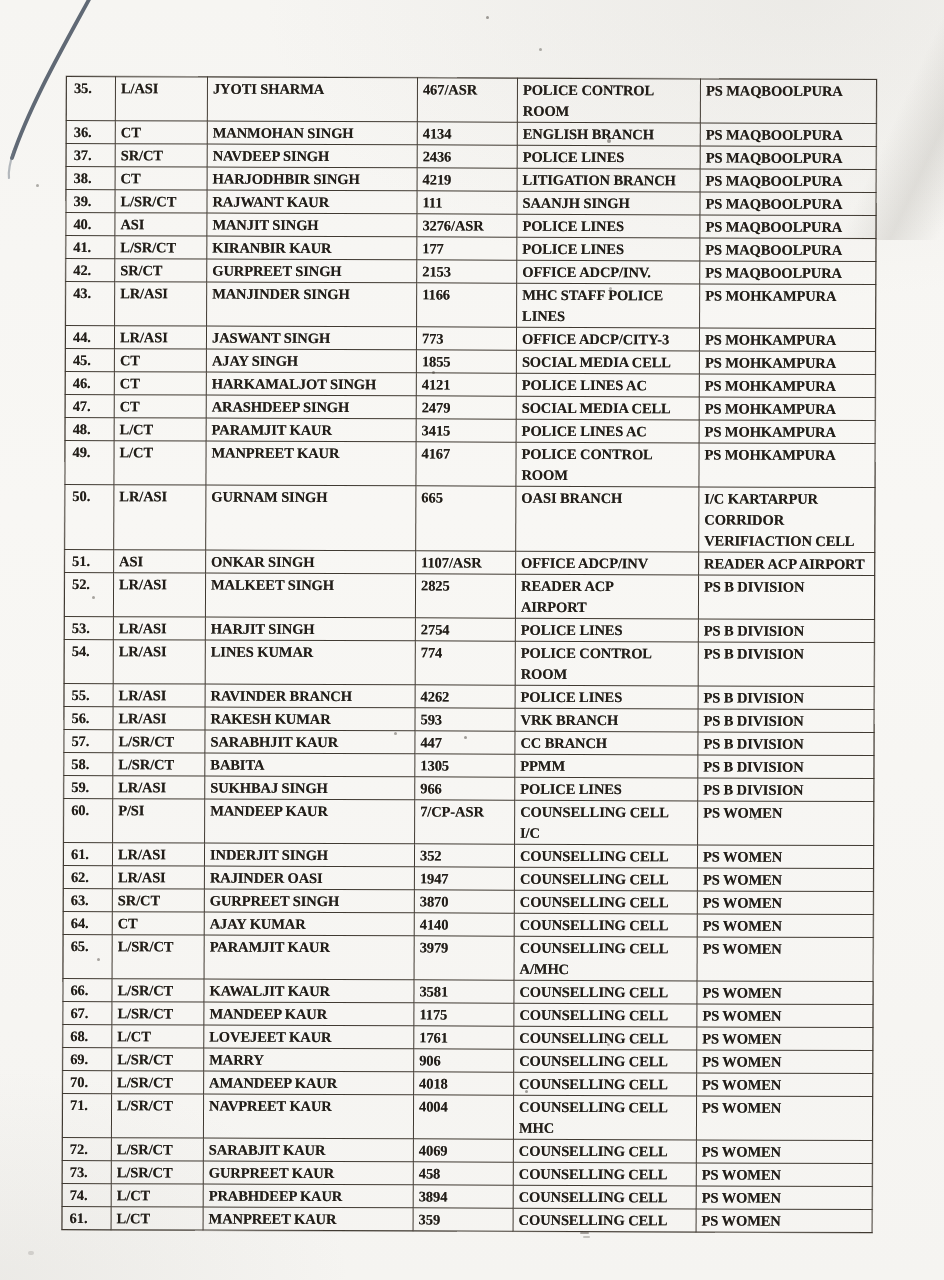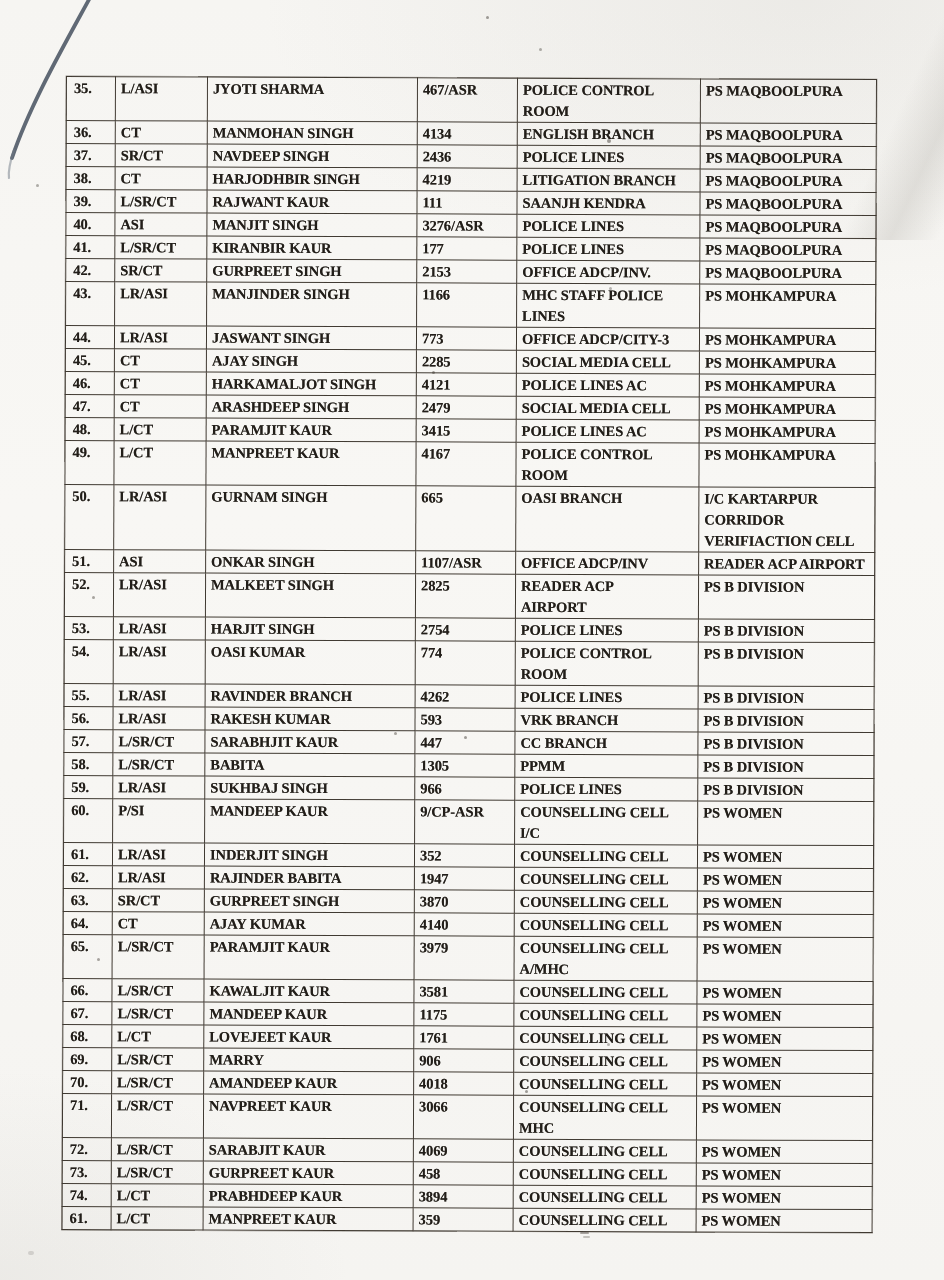--- a/index.html
+++ b/index.html
@@ -120,21 +120,21 @@
           <td class="c-name">HARJODHBIR SINGH</td>
           <td class="c-no">4219</td>
           <td class="c-post">LITIGATION BRANCH</td>
           <td class="c-ps">PS MAQBOOLPURA</td>
         </tr>
         <tr>
           <td class="c-sr">39.</td>
           <td class="c-rank">L/SR/CT</td>
           <td class="c-name">RAJWANT KAUR</td>
           <td class="c-no">111</td>
-          <td class="c-post">SAANJH KENDRA</td>
+          <td class="c-post">SAANJH SINGH</td>
           <td class="c-ps">PS MAQBOOLPURA</td>
         </tr>
         <tr>
           <td class="c-sr">40.</td>
           <td class="c-rank">ASI</td>
           <td class="c-name">MANJIT SINGH</td>
           <td class="c-no">3276/ASR</td>
           <td class="c-post">POLICE LINES</td>
           <td class="c-ps">PS MAQBOOLPURA</td>
         </tr>
@@ -168,21 +168,21 @@
           <td class="c-rank">LR/ASI</td>
           <td class="c-name">JASWANT SINGH</td>
           <td class="c-no">773</td>
           <td class="c-post">OFFICE ADCP/CITY-3</td>
           <td class="c-ps">PS MOHKAMPURA</td>
         </tr>
         <tr>
           <td class="c-sr">45.</td>
           <td class="c-rank">CT</td>
           <td class="c-name">AJAY SINGH</td>
-          <td class="c-no">2285</td>
+          <td class="c-no">1855</td>
           <td class="c-post">SOCIAL MEDIA CELL</td>
           <td class="c-ps">PS MOHKAMPURA</td>
         </tr>
         <tr>
           <td class="c-sr">46.</td>
           <td class="c-rank">CT</td>
           <td class="c-name">HARKAMALJOT SINGH</td>
           <td class="c-no">4121</td>
           <td class="c-post">POLICE LINES AC</td>
           <td class="c-ps">PS MOHKAMPURA</td>
@@ -243,21 +243,21 @@
           <td class="c-sr">53.</td>
           <td class="c-rank">LR/ASI</td>
           <td class="c-name">HARJIT SINGH</td>
           <td class="c-no">2754</td>
           <td class="c-post">POLICE LINES</td>
           <td class="c-ps">PS B DIVISION</td>
         </tr>
         <tr>
           <td class="c-sr">54.</td>
           <td class="c-rank">LR/ASI</td>
-          <td class="c-name">OASI KUMAR</td>
+          <td class="c-name">LINES KUMAR</td>
           <td class="c-no">774</td>
           <td class="c-post">POLICE CONTROL
 ROOM</td>
           <td class="c-ps">PS B DIVISION</td>
         </tr>
         <tr>
           <td class="c-sr">55.</td>
           <td class="c-rank">LR/ASI</td>
           <td class="c-name">RAVINDER BRANCH</td>
           <td class="c-no">4262</td>
@@ -293,37 +293,37 @@
           <td class="c-rank">LR/ASI</td>
           <td class="c-name">SUKHBAJ SINGH</td>
           <td class="c-no">966</td>
           <td class="c-post">POLICE LINES</td>
           <td class="c-ps">PS B DIVISION</td>
         </tr>
         <tr>
           <td class="c-sr">60.</td>
           <td class="c-rank">P/SI</td>
           <td class="c-name">MANDEEP KAUR</td>
-          <td class="c-no">9/CP-ASR</td>
+          <td class="c-no">7/CP-ASR</td>
           <td class="c-post">COUNSELLING CELL
 I/C</td>
           <td class="c-ps">PS WOMEN</td>
         </tr>
         <tr>
           <td class="c-sr">61.</td>
           <td class="c-rank">LR/ASI</td>
           <td class="c-name">INDERJIT SINGH</td>
           <td class="c-no">352</td>
           <td class="c-post">COUNSELLING CELL</td>
           <td class="c-ps">PS WOMEN</td>
         </tr>
         <tr>
           <td class="c-sr">62.</td>
           <td class="c-rank">LR/ASI</td>
-          <td class="c-name">RAJINDER BABITA</td>
+          <td class="c-name">RAJINDER OASI</td>
           <td class="c-no">1947</td>
           <td class="c-post">COUNSELLING CELL</td>
           <td class="c-ps">PS WOMEN</td>
         </tr>
         <tr>
           <td class="c-sr">63.</td>
           <td class="c-rank">SR/CT</td>
           <td class="c-name">GURPREET SINGH</td>
           <td class="c-no">3870</td>
           <td class="c-post">COUNSELLING CELL</td>
@@ -383,21 +383,21 @@
           <td class="c-rank">L/SR/CT</td>
           <td class="c-name">AMANDEEP KAUR</td>
           <td class="c-no">4018</td>
           <td class="c-post">COUNSELLING CELL</td>
           <td class="c-ps">PS WOMEN</td>
         </tr>
         <tr>
           <td class="c-sr">71.</td>
           <td class="c-rank">L/SR/CT</td>
           <td class="c-name">NAVPREET KAUR</td>
-          <td class="c-no">3066</td>
+          <td class="c-no">4004</td>
           <td class="c-post">COUNSELLING CELL
 MHC</td>
           <td class="c-ps">PS WOMEN</td>
         </tr>
         <tr>
           <td class="c-sr">72.</td>
           <td class="c-rank">L/SR/CT</td>
           <td class="c-name">SARABJIT KAUR</td>
           <td class="c-no">4069</td>
           <td class="c-post">COUNSELLING CELL</td>

